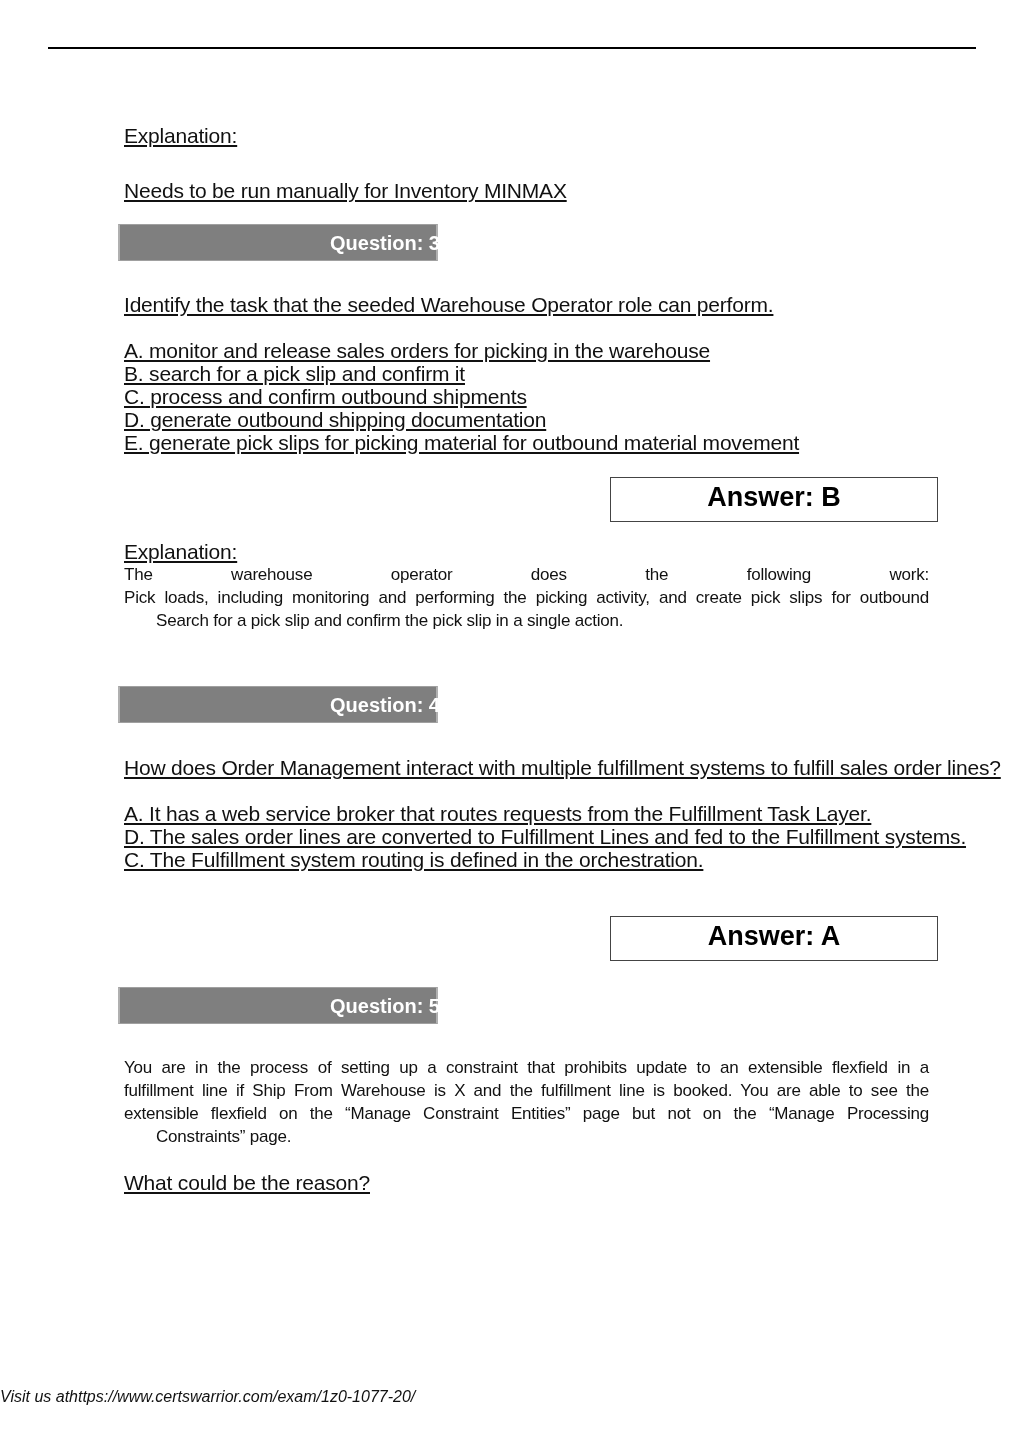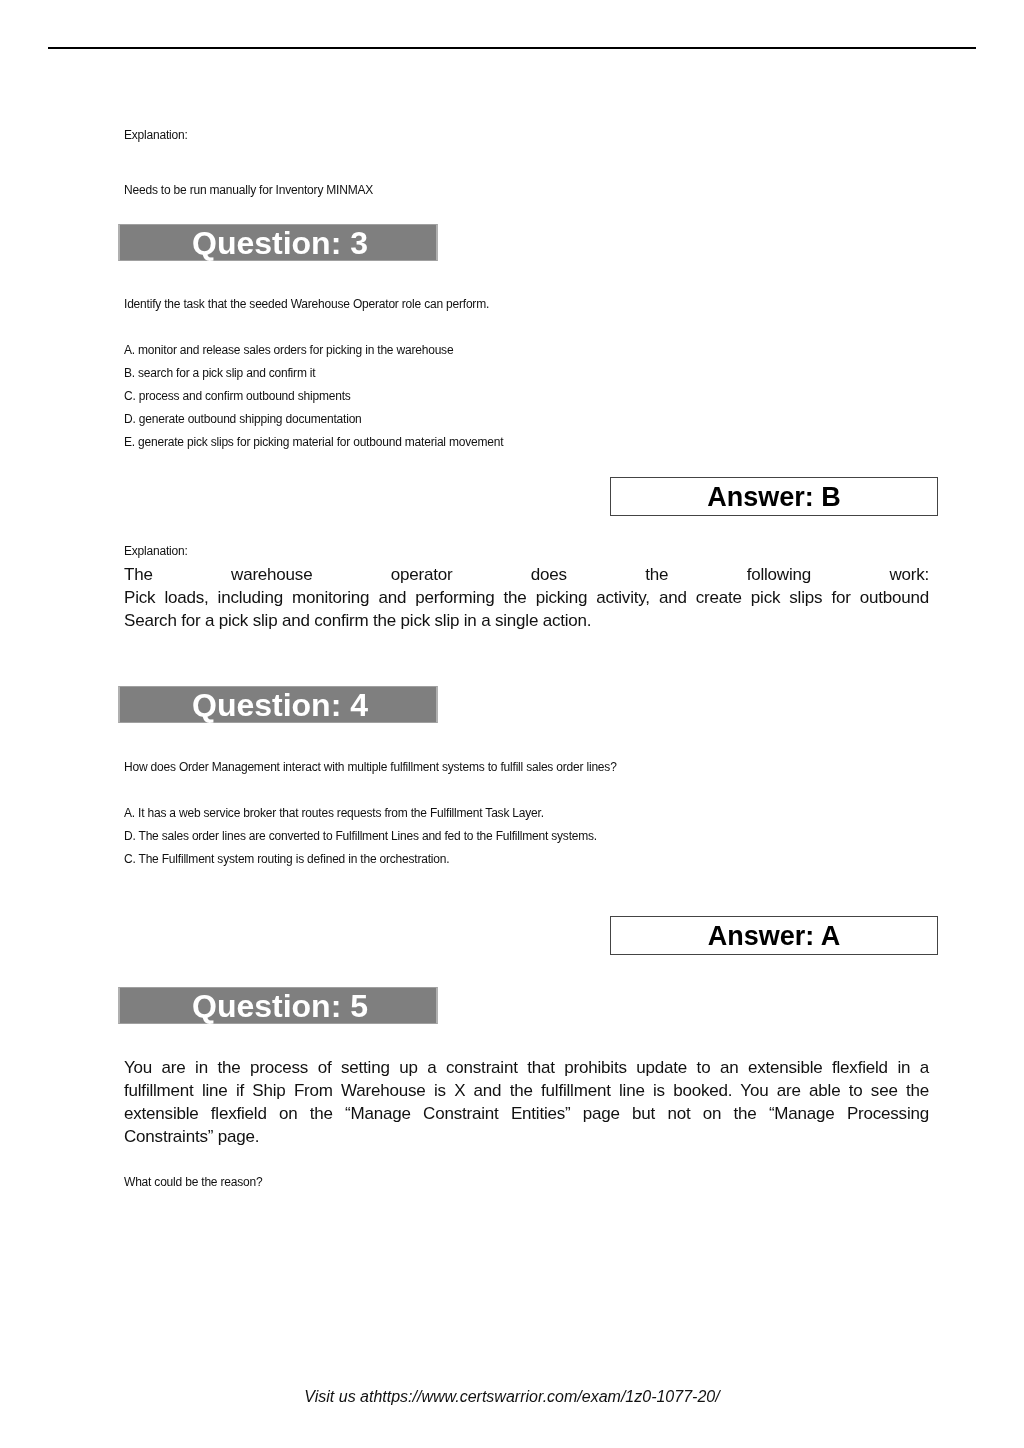--- a/index.html
+++ b/index.html
@@ -1,29 +1,29 @@
 <!DOCTYPE html>
 <html><head>
 <meta charset="utf-8">
 <style>
   html, body { margin: 0; padding: 0; background: #ffffff; }
   body { width: 1024px; height: 1448px; position: relative; overflow: hidden;
          font-family: "Liberation Sans", sans-serif; color: #111; }
   .rule { position: absolute; left: 48px; top: 47px; width: 928px; height: 0; border-top: 2px solid #000; }
-  .txt { position: absolute; left: 124px; font-size: 12px; line-height: 23px; white-space: nowrap; letter-spacing: -0.2px; }
+  .txt { position: absolute; left: 124px; font-size: 21px; line-height: 23px; white-space: nowrap; letter-spacing: -0.2px; text-decoration: underline; }
   .just { position: absolute; left: 124px; width: 805px; font-size: 17px; line-height: 23px; letter-spacing: -0.2px; }
   .just .line { display: block; text-align: justify; text-align-last: justify; height: 23px; white-space: normal; }
-  .just .line.last { text-align-last: left; }
+  .just .line.last { text-align-last: left; margin-left: 32px; }
   .qbanner { position: absolute; left: 118px; width: 320px; height: 37px; background: #7f7f7f;
              border-left: 2px solid #b0b0b0; border-right: 2px solid #b0b0b0; border-top: 1px solid #a0a0a0; border-bottom: 1px solid #a0a0a0;
              box-sizing: border-box; }
-  .qbanner span { position: absolute; left: 0; width: 320px; text-align: center; top: 3px; font-size: 32px; font-weight: bold; color: #fff; line-height: 30px; }
-  .abox { position: absolute; left: 610px; width: 328px; height: 39px; border: 1px solid #444; box-sizing: border-box; background: #fff; }
+  .qbanner span { position: absolute; left: 0; width: 320px; text-align: right; top: 3px; font-size: 20px; font-weight: bold; color: #fff; line-height: 30px; }
+  .abox { position: absolute; left: 610px; width: 328px; height: 45px; border: 1px solid #444; box-sizing: border-box; background: #fff; }
   .abox span { position: absolute; left: 0; width: 100%; text-align: center; top: 3px; font-size: 27px; font-weight: bold; color: #000; line-height: 32px; }
-  .footer { position: absolute; left: 0; width: 1024px; top: 1388px; text-align: center; font-size: 16px; font-style: italic; color: #111; }
+  .footer { position: absolute; left: 0; width: 1024px; top: 1388px; font-size: 16px; font-style: italic; color: #111; }
   .list div { height: 23px; }
 </style>
 </head>
 <body>
 
 <div class="rule"></div>
 
 <div class="txt" style="top:124px">Explanation:</div>
 <div class="txt" style="top:179px">Needs to be run manually for Inventory MINMAX</div>
 

